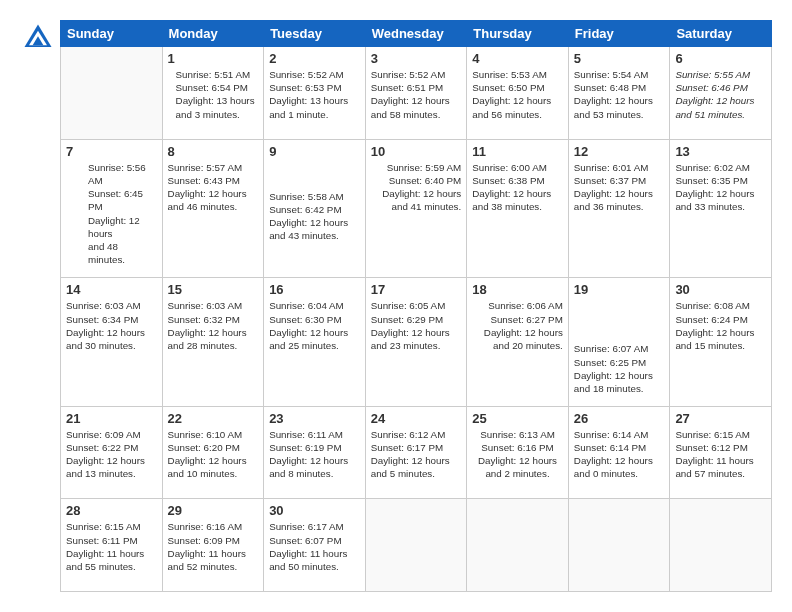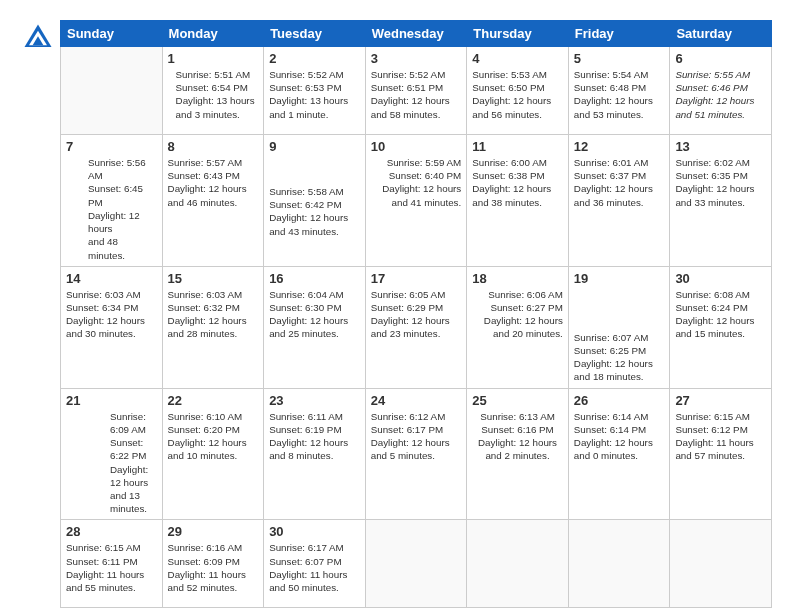--- a/index.html
+++ b/index.html
@@ -269,21 +269,21 @@
             <span class="day-num">30</span>
             <div class="cell-info" style="white-space: pre-line;">Sunrise: 6:08 AM
 Sunset: 6:24 PM
 Daylight: 12 hours
 and 15 minutes.</div>
           </td>
         </tr>
         <tr>
           <td>
             <span class="day-num">21</span>
-            <div class="cell-info" style="white-space: pre-line; margin-left: 44px;">Sunrise: 6:09 AM
+            <div class="cell-info" style="white-space: pre-line;">Sunrise: 6:09 AM
 Sunset: 6:22 PM
 Daylight: 12 hours
 and 13 minutes.</div>
           </td>
           <td>
             <span class="day-num">22</span>
             <div class="cell-info" style="white-space: pre-line;">Sunrise: 6:10 AM
 Sunset: 6:20 PM
 Daylight: 12 hours
 and 10 minutes.</div>

